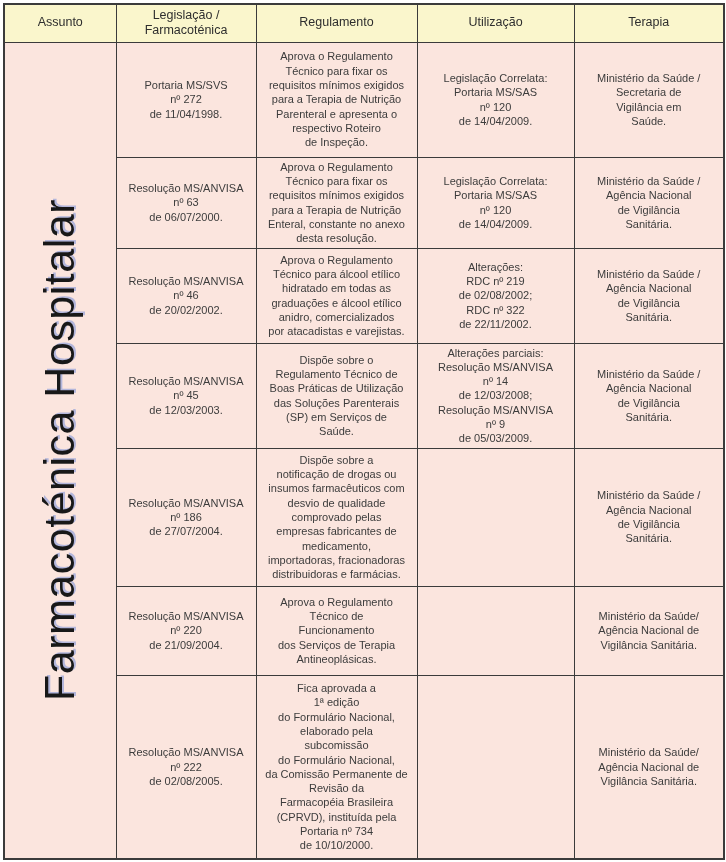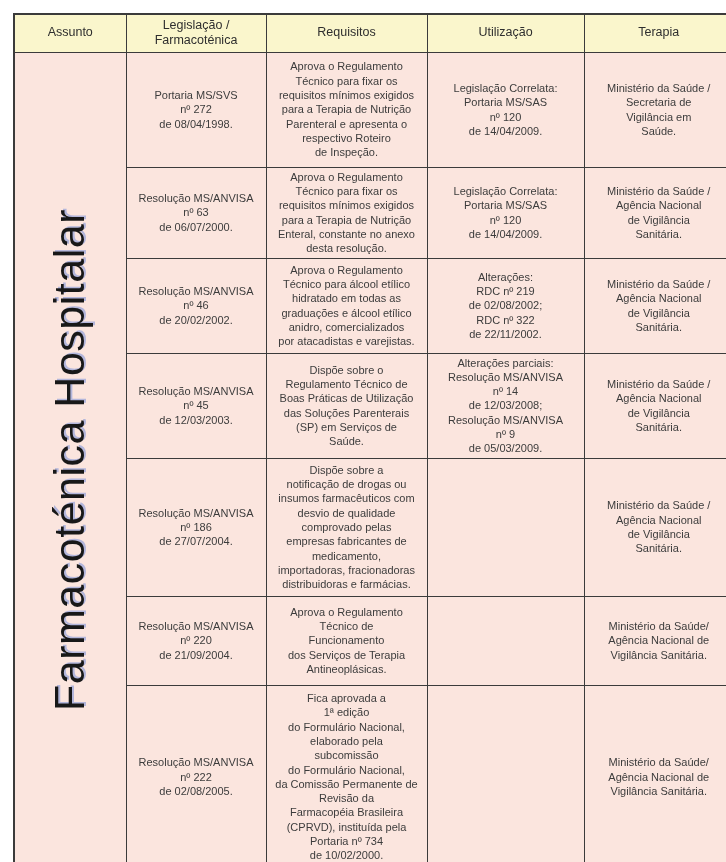--- a/index.html
+++ b/index.html
@@ -13,21 +13,21 @@
     margin:0;
     padding:0;
     background:#ffffff;
     font-family:"Liberation Sans","DejaVu Sans",sans-serif;
     color:var(--text);
   }
   .page{
     width:726px;
     height:862px;
     box-sizing:border-box;
-    padding:13px;
+    padding:3px;
   }
   table.reg-table{
     width:720px;
     height:854px;
     border-collapse:collapse;
     table-layout:fixed;
     border:2px solid var(--border);
   }
   col.c-assunto{width:112px;}
   col.c-leg{width:140px;}
@@ -93,33 +93,33 @@
         <col class="c-leg">
         <col class="c-req">
         <col class="c-obs">
         <col class="c-org">
     </colgroup>
     <thead>
       <tr>
         <th>Assunto</th>
         <th>Legislação /
 Farmacoténica</th>
-        <th>Requisitos</th>
+        <th>Regulamento</th>
         <th>Utilização</th>
         <th>Terapia</th>
       </tr>
     </thead>
     <tbody>
       <tr class="r1">
         <td class="assunto-cell" rowspan="7">
           <div class="vertical-title">Farmacoténica Hospitalar</div>
         </td>
         <td>Portaria MS/SVS
 nº 272
-de 08/04/1998.</td>
+de 11/04/1998.</td>
         <td>Aprova o Regulamento
 Técnico para fixar os
 requisitos mínimos exigidos
 para a Terapia de Nutrição
 Parenteral e apresenta o
 respectivo Roteiro
 de Inspeção.</td>
         <td>Legislação Correlata:
 Portaria MS/SAS
 nº 120
@@ -231,21 +231,21 @@
 1ª edição
 do Formulário Nacional,
 elaborado pela
 subcomissão
 do Formulário Nacional,
 da Comissão Permanente de
 Revisão da
 Farmacopéia Brasileira
 (CPRVD), instituída pela
 Portaria nº 734
-de 10/02/2000.</td>
+de 10/10/2000.</td>
         <td></td>
         <td>Ministério da Saúde/
 Agência Nacional de
 Vigilância Sanitária.</td>
       </tr>
     </tbody>
   </table>
 </div>
 
 </body></html>

